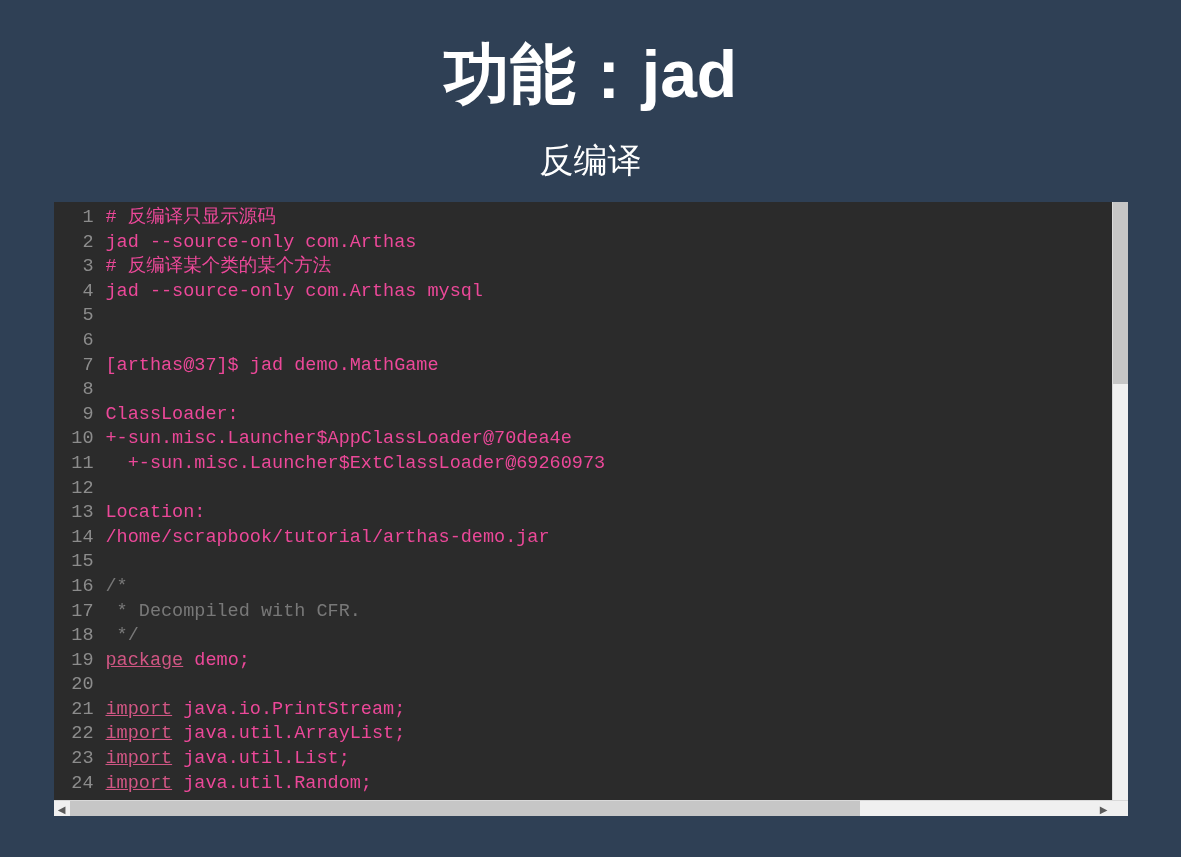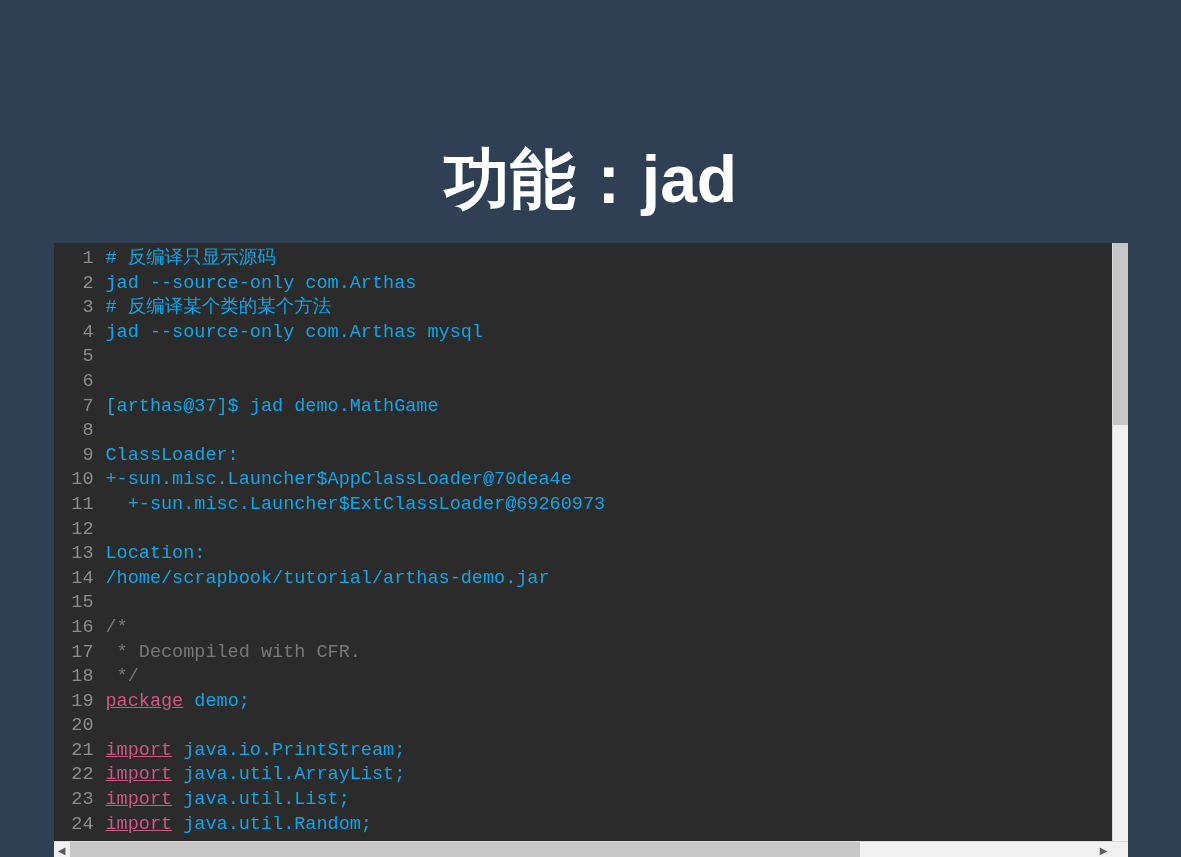--- a/index.html
+++ b/index.html
@@ -9,21 +9,20 @@
     font-family: "Microsoft YaHei", "PingFang SC", Arial, sans-serif;
     color: #eef2f5;
   }
   .slide {
     width: 100%;
     height: 100%;
     display: flex;
     flex-direction: column;
     align-items: center;
     padding-top: 30px;
-    justify-content: flex-end;
   }
   .title {
     font-size: 66px;
     font-weight: 700;
     color: #ffffff;
     letter-spacing: 0px;
     margin-bottom: 18px;
   }
   .subtitle {
     font-size: 34px;
@@ -49,21 +48,21 @@
   }
   .line { display: flex; }
   .ln {
     width: 52px;
     text-align: right;
     color: #8c8c8c;
     padding-right: 12px;
     user-select: none;
     flex: 0 0 52px;
   }
-  .txt { color: #0ea5e9; }
+  .txt { color: #ec4899; }
   .cmt { color: #787878; }
   .kw  { color: #d15684; text-decoration: underline; }
 
   
   .vscroll {
     position: absolute;
     top: 0;
     right: 0;
     width: 16px;
     height: calc(100% - 16px);
@@ -116,20 +115,21 @@
     font-size: 10px;
   }
   .hscroll .arrow-l { left: 0; }
   .hscroll .arrow-r { right: 16px; }
 </style>
 </head>
 <body>
 
 <div class="slide">
   <div class="title">功能：jad</div>
+  <div class="subtitle">反编译</div>
 
   <div class="code-wrap">
     <div class="code-body" id="code-body"><div class="line"><span class="ln">1</span><span><span class="txt"># 反编译只显示源码</span></span></div><div class="line"><span class="ln">2</span><span><span class="txt">jad --source-only com.Arthas</span></span></div><div class="line"><span class="ln">3</span><span><span class="txt"># 反编译某个类的某个方法</span></span></div><div class="line"><span class="ln">4</span><span><span class="txt">jad --source-only com.Arthas mysql</span></span></div><div class="line"><span class="ln">5</span><span><span class="txt"></span></span></div><div class="line"><span class="ln">6</span><span><span class="txt"></span></span></div><div class="line"><span class="ln">7</span><span><span class="txt">[arthas@37]$ jad demo.MathGame</span></span></div><div class="line"><span class="ln">8</span><span><span class="txt"></span></span></div><div class="line"><span class="ln">9</span><span><span class="txt">ClassLoader:</span></span></div><div class="line"><span class="ln">10</span><span><span class="txt">+-sun.misc.Launcher$AppClassLoader@70dea4e</span></span></div><div class="line"><span class="ln">11</span><span><span class="txt">  +-sun.misc.Launcher$ExtClassLoader@69260973</span></span></div><div class="line"><span class="ln">12</span><span><span class="txt"></span></span></div><div class="line"><span class="ln">13</span><span><span class="txt">Location:</span></span></div><div class="line"><span class="ln">14</span><span><span class="txt">/home/scrapbook/tutorial/arthas-demo.jar</span></span></div><div class="line"><span class="ln">15</span><span><span class="txt"></span></span></div><div class="line"><span class="ln">16</span><span><span class="cmt">/*</span></span></div><div class="line"><span class="ln">17</span><span><span class="cmt"> * Decompiled with CFR.</span></span></div><div class="line"><span class="ln">18</span><span><span class="cmt"> */</span></span></div><div class="line"><span class="ln">19</span><span><span class="kw">package</span><span class="txt"> demo;</span></span></div><div class="line"><span class="ln">20</span><span><span class="txt"></span></span></div><div class="line"><span class="ln">21</span><span><span class="kw">import</span><span class="txt"> java.io.PrintStream;</span></span></div><div class="line"><span class="ln">22</span><span><span class="kw">import</span><span class="txt"> java.util.ArrayList;</span></span></div><div class="line"><span class="ln">23</span><span><span class="kw">import</span><span class="txt"> java.util.List;</span></span></div><div class="line"><span class="ln">24</span><span><span class="kw">import</span><span class="txt"> java.util.Random;</span></span></div></div>
 
     <div class="vscroll">
       <div class="thumb"></div>
     </div>
     <div class="hscroll">
       <div class="arrow-l">◀</div>
       <div class="thumb"></div>

